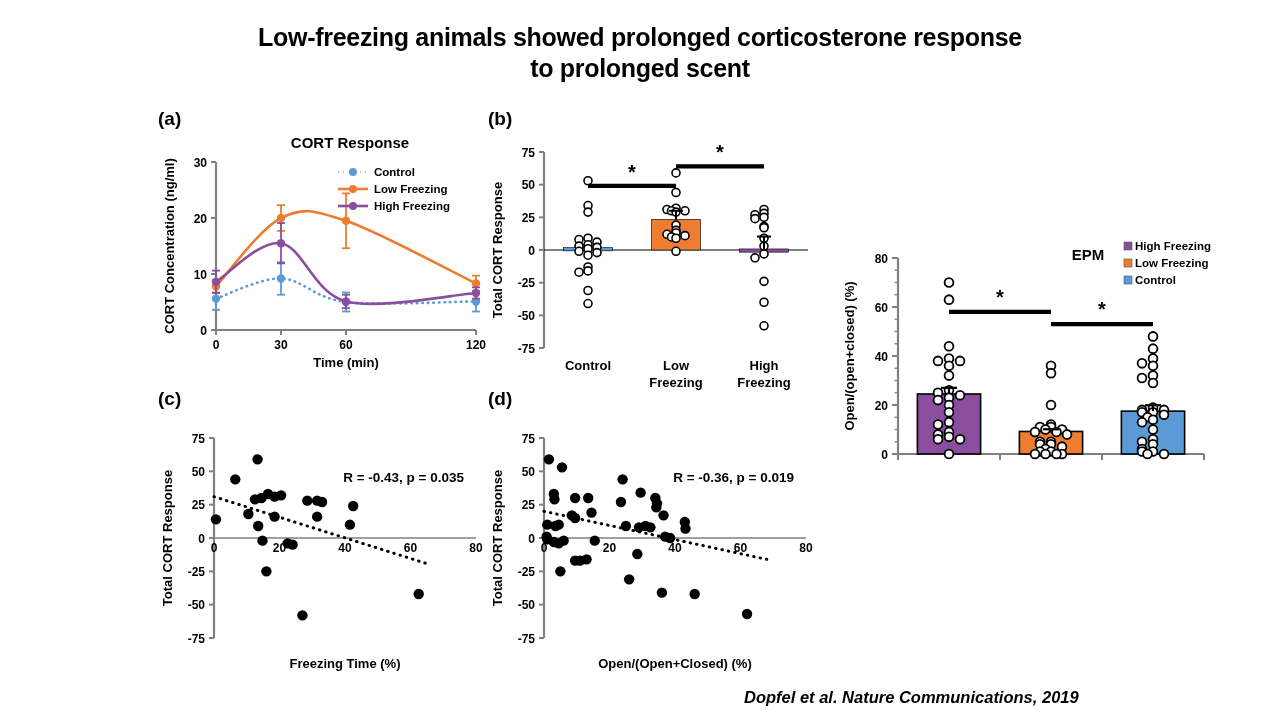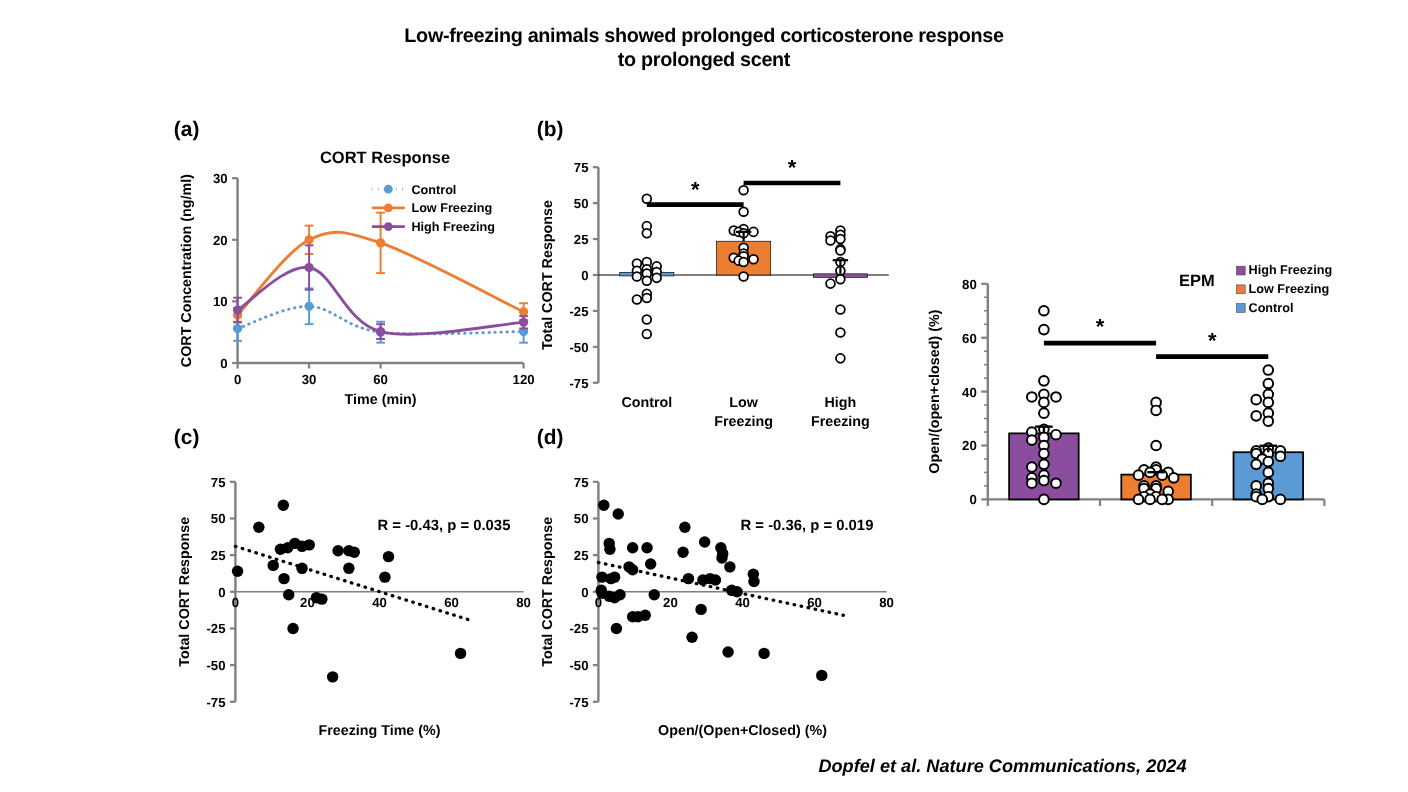--- a/index.html
+++ b/index.html
@@ -4,21 +4,21 @@
 <style>
   html,body{margin:0;padding:0;}
   body{
     width:1280px;height:720px;background:#ffffff;overflow:hidden;
     font-family:"Liberation Sans",sans-serif;color:#000;position:relative;
   }
   .fig{position:absolute;}
   
   #title{
     left:0;top:22px;width:1280px;text-align:center;
-    font-size:18px;font-weight:bold;line-height:1.22;letter-spacing:-0.3px;
+    font-size:25px;font-weight:bold;line-height:1.22;letter-spacing:-0.3px;
   }
   #title .l2{display:block;}
   
   .panel-letter{font-size:19px;font-weight:bold;}
   
   .panel svg{display:block;overflow:visible;}
   
   #citation{
     left:744px;top:688px;font-size:16.5px;font-weight:bold;font-style:italic;
     white-space:nowrap;
@@ -458,13 +458,13 @@
       <text x="266" y="84.15" class="star" text-anchor="middle">*</text>
       <rect x="288" y="10" width="8" height="8" fill="#8B4E9E" stroke="#555" stroke-width="0.6"></rect>
       <text x="299" y="17.5" class="legtxt" font-size="11px">High Freezing</text>
       <rect x="288" y="27" width="8" height="8" fill="#ED7D31" stroke="#555" stroke-width="0.6"></rect>
       <text x="299" y="34.5" class="legtxt" font-size="11px">Low Freezing</text>
       <rect x="288" y="44" width="8" height="8" fill="#5B9BD5" stroke="#555" stroke-width="0.6"></rect>
       <text x="299" y="51.5" class="legtxt" font-size="11px">Control</text>
     </svg>
 </div>
 
-<div class="fig" id="citation">Dopfel et al. Nature Communications, 2024</div>
+<div class="fig" id="citation">Dopfel et al. Nature Communications, 2019</div>
 
 </body></html>

